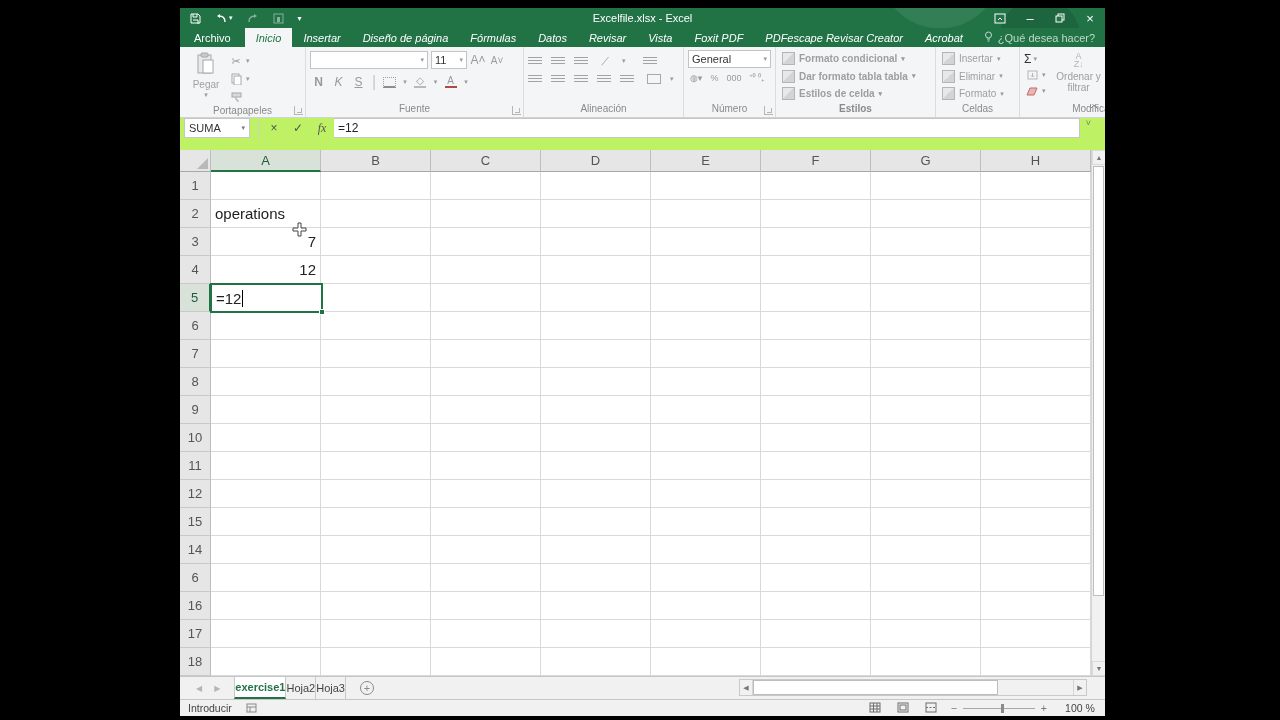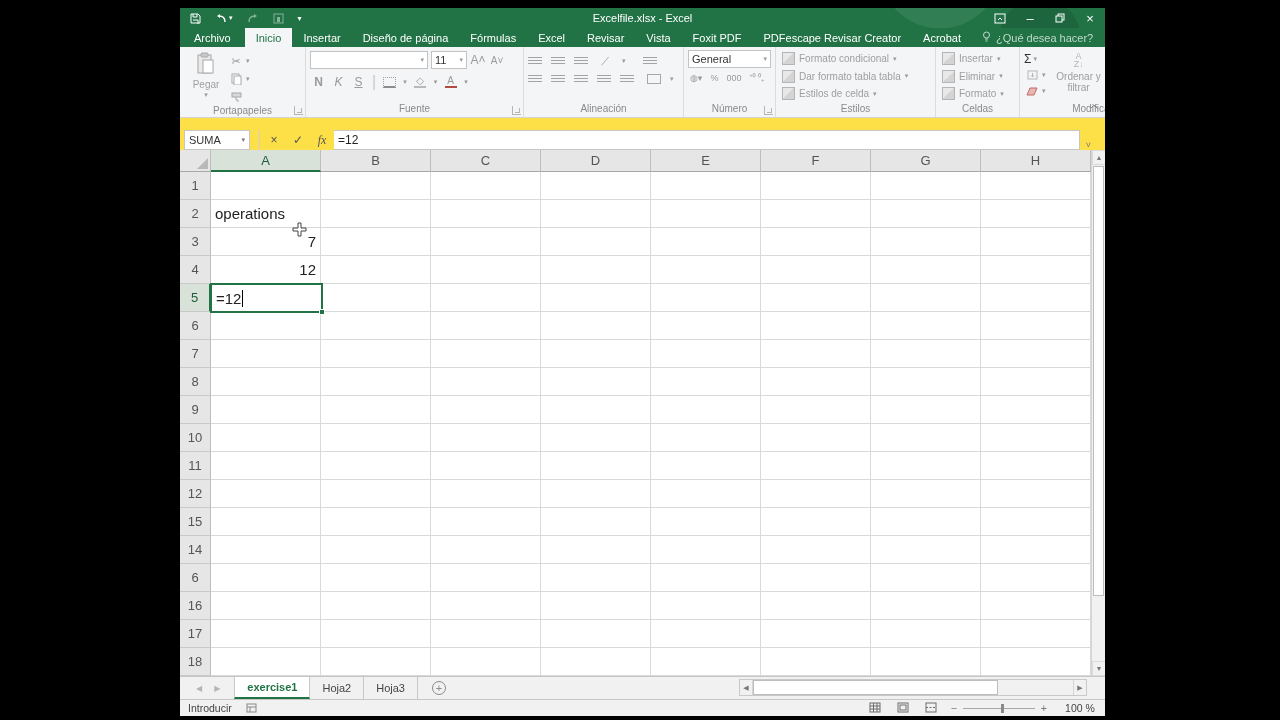--- a/index.html
+++ b/index.html
@@ -18,21 +18,21 @@
   .dim { opacity:.45; }
   .win-title { position:absolute; left:0; right:0; text-align:center; font-size:11px; color:#fff; pointer-events:none; }
   .win-controls { margin-left:auto; display:flex; align-items:center; height:100%; }
   .win-btn { width:30px; height:100%; display:flex; align-items:center; justify-content:center;
     font-size:13px; color:#fff; cursor:default; }
 
   
   .tabrow { position:absolute; left:0; top:20px; width:100%; height:19px; background:#217346;
     display:flex; align-items:stretch; color:#fff; font-size:11px; }
   .ftab { padding:0 14px; display:flex; align-items:center; }
-  .rtabs { display:flex; }
+  .rtabs { display:flex;font-style:italic; }
   .rtab { padding:0 11px; display:flex; align-items:center; white-space:nowrap; }
   .rtab.active { background:#f4f5f7; color:#217346; }
   .tellme { display:flex; align-items:center; gap:5px; padding:0 10px; color:#bfd9cb; white-space:nowrap; }
 
   
   .ribbon { position:absolute; left:0; top:39px; width:100%; height:71px; background:#f4f5f7;
     border-bottom:1px solid #d2d2d2; display:flex; }
   .rgroup { position:relative; border-right:1px solid #dcdcdc; display:flex; flex-direction:column; flex:none; }
   .rg-body { flex:1; padding:3px 4px 0 4px; display:flex; }
   .rg-label { height:15px; font-size:10px; color:#8a8a8a; text-align:center; line-height:13px; white-space:nowrap; }
@@ -81,22 +81,22 @@
   
   .edit-grid { display:flex; gap:4px; }
   .edit-col1 { display:flex; flex-direction:column; gap:2px; padding-top:2px; }
   .edit-col1 .row { display:flex; align-items:center; gap:2px; }
   .bigbtn { width:58px; display:flex; flex-direction:column; align-items:center; text-align:center;
     font-size:10px; line-height:11px; color:#9e9e9e; padding-top:2px; gap:2px; }
 
   .collapse { position:absolute; right:6px; bottom:3px; color:#8a8a8a; }
 
   
-  .fbar { position:absolute; left:0; top:110px; width:100%; height:32px; background:#fde047;
-    display:flex; align-items:flex-end; padding:0 14px 0 4px; }
+  .fbar { position:absolute; left:0; top:110px; width:100%; height:32px; background:#bef264;
+    display:flex; align-items:flex-start; padding:0 14px 0 4px; }
   .namebox { width:66px; height:20px; background:#fff; border:1px solid #c6c6c6; display:flex;
     align-items:center; font-size:11px; color:#333; padding:0 4px; }
   .namebox .arrow { margin-left:auto; color:#777; }
   .fsplit { width:10px; height:20px; border-right:1px solid #d0d0d0; margin-right:2px; }
   .fbtn { width:24px; height:20px; display:flex; align-items:center; justify-content:center;
     font-size:12px; color:#555; }
   .fx { font-style:italic; font-family:"Liberation Serif", serif; font-size:12px; color:#555; }
   .ffield { flex:1; height:20px; background:#fff; border:1px solid #c6c6c6; border-left:none;
     display:flex; align-items:center; font-size:12px; color:#222; padding:0 4px; }
   .fchev { margin-left:6px; color:#777; font-size:9px; }
@@ -135,21 +135,21 @@
     font-size:7px; color:#777; background:#f1f1f1; border:1px solid #dadada; }
   .vbtn.top { position:absolute; top:0; }
   .vbtn.bot { position:absolute; bottom:0; }
   .vthumb { position:absolute; top:16px; left:1px; width:11px; height:430px; background:#fff;
     border:1px solid #bdbdbd; }
 
   
   .tabbar { position:absolute; left:0; top:668px; width:100%; height:23px; background:#f1f1f1;
     border-top:1px solid #c6c6c6; display:flex; align-items:stretch; font-size:11px; }
   .navarrows { display:flex; align-items:center; gap:12px; padding:0 14px 0 16px; color:#b5b5b5; font-size:8px; }
-  .stab { display:flex; align-items:center; padding:0 12px; color:#444; border-right:1px solid #c9c9c9; }
+  .stab { display:flex; align-items:center; padding:0 0; color:#444; border-right:1px solid #c9c9c9; }
   .stab:first-of-type { border-left:1px solid #c9c9c9; }
   .stab.active { background:#fff; color:#217346; font-weight:bold; border-bottom:2px solid #217346; }
   .addsheet { width:14px; height:14px; border:1px solid #8a8a8a; border-radius:50%; color:#8a8a8a;
     font-size:11px; line-height:12px; text-align:center; align-self:center; margin-left:14px; }
   .hscroll { position:absolute; right:18px; top:671px; width:348px; height:17px; background:#f1f1f1;
     border:1px solid #c9c9c9; display:flex; align-items:stretch; }
   .hbtn { width:13px; display:flex; align-items:center; justify-content:center; font-size:7px;
     color:#777; border-right:1px solid #d5d5d5; }
   .hbtn.r { border-right:none; border-left:1px solid #d5d5d5; margin-left:auto; }
   .hthumb { width:245px; background:#fff; border:1px solid #bdbdbd; margin:0; }
@@ -219,21 +219,21 @@
     </div>
   </div>
 
   <div class="tabrow">
     <div class="ftab">Archivo</div>
     <div class="rtabs">
         <div class="rtab active">Inicio</div>
         <div class="rtab">Insertar</div>
         <div class="rtab">Diseño de página</div>
         <div class="rtab">Fórmulas</div>
-        <div class="rtab">Excel</div>
+        <div class="rtab">Datos</div>
         <div class="rtab">Revisar</div>
         <div class="rtab">Vista</div>
         <div class="rtab">Foxit PDF</div>
         <div class="rtab">PDFescape Revisar Creator</div>
         <div class="rtab">Acrobat</div>
       </div>
     <div class="tellme">
       <span><svg width="9" height="11" viewBox="0 0 9 11">
             <circle cx="4.5" cy="4" r="3" fill="none" stroke="#bfd9cb"></circle>
             <path d="M3 8h3M3.5 10h2" stroke="#bfd9cb"></path>
@@ -352,21 +352,21 @@
           <span>◍▾</span>
           <span>%</span>
           <span>000</span>
           <span>⁺⁰ ⁰₊</span>
         </div>
       </div>
       <div class="rg-label">Número</div>
       <div class="launcher"></div>
     </div>
 
-    <div class="rgroup" style="width:160px;">
+    <div class="rgroup" style="width:160px;font-weight:bold;">
       <div class="rg-body">
           <div class="stack">
             <div class="srow">
               <span class="sq"></span>
               <span>Formato condicional</span>
               <span class="arrow">▾</span>
             </div>
             <div class="srow">
               <span class="sq"></span>
               <span>Dar formato tabla tabla</span>

